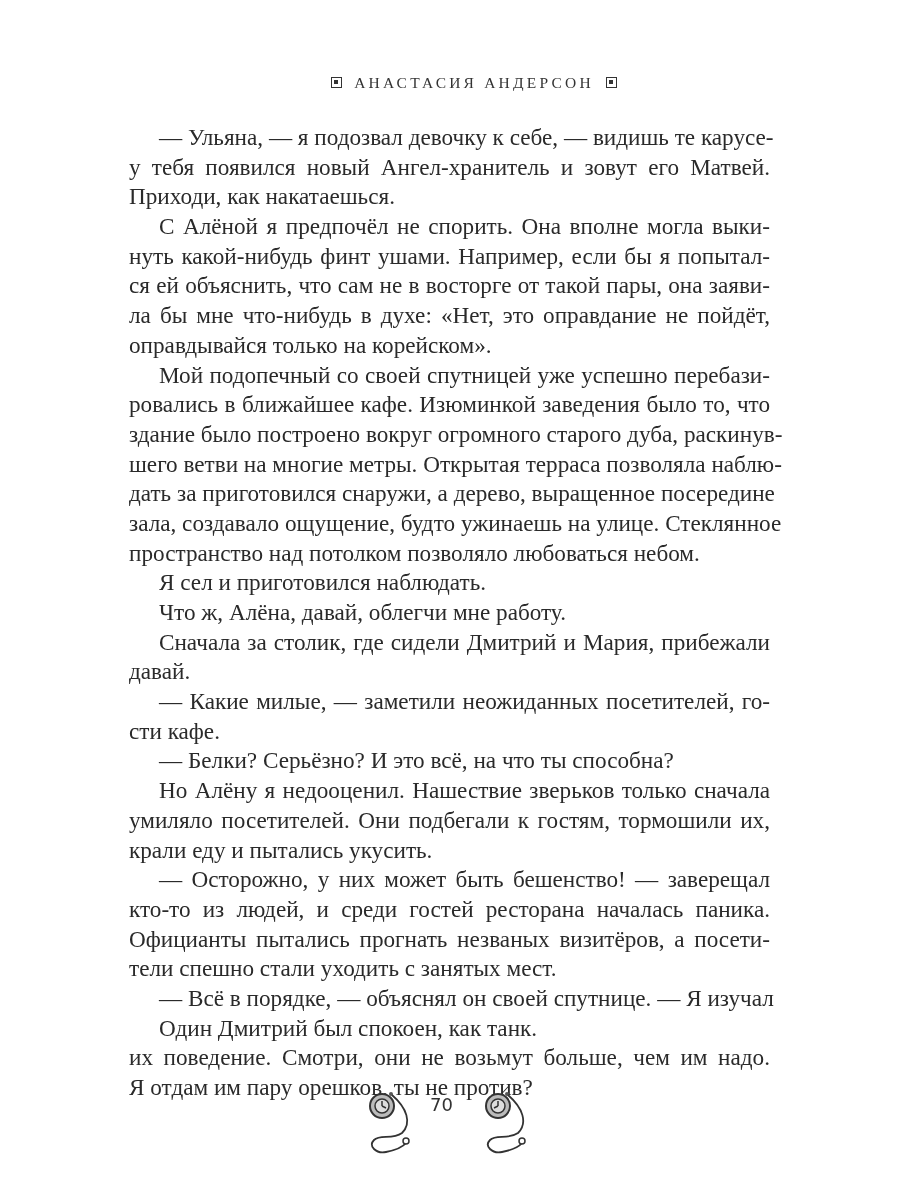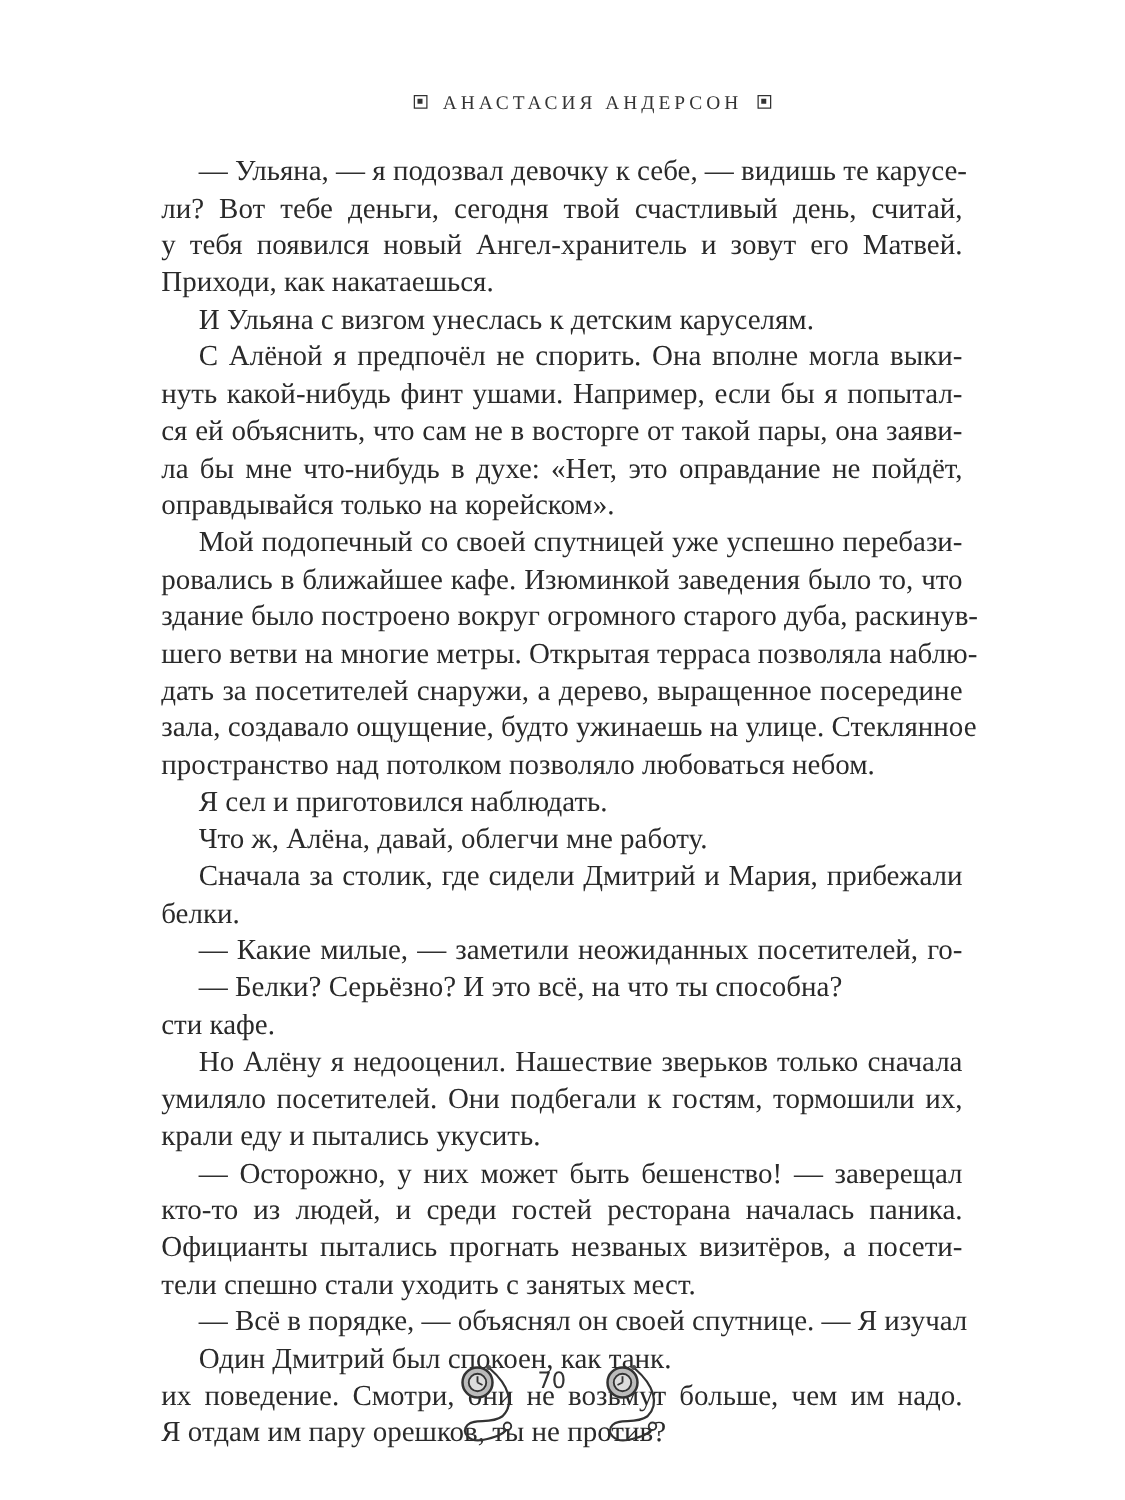--- a/index.html
+++ b/index.html
@@ -23,43 +23,41 @@
 </style>
 </head>
 <body>
 
 <div class="header">
   <span class="orn"></span><span>АНАСТАСИЯ АНДЕРСОН</span><span class="orn"></span>
 </div>
 
 <div class="body" id="body">
     <div class="line indent">— Ульяна, — я подозвал девочку к себе, — видишь те карусе-</div>
-    <div class="line">ли? Вот тебе деньги, сегодня твой счастливый день, считай,</div>
     <div class="line">у тебя появился новый Ангел-хранитель и зовут его Матвей.</div>
     <div class="line last">Приходи, как накатаешься.</div>
-    <div class="line indent last">И Ульяна с визгом унеслась к детским каруселям.</div>
     <div class="line indent">С Алёной я предпочёл не спорить. Она вполне могла выки-</div>
     <div class="line">нуть какой-нибудь финт ушами. Например, если бы я попытал-</div>
     <div class="line">ся ей объяснить, что сам не в восторге от такой пары, она заяви-</div>
     <div class="line">ла бы мне что-нибудь в духе: «Нет, это оправдание не пойдёт,</div>
     <div class="line last">оправдывайся только на корейском».</div>
     <div class="line indent">Мой подопечный со своей спутницей уже успешно перебази-</div>
     <div class="line">ровались в ближайшее кафе. Изюминкой заведения было то, что</div>
     <div class="line">здание было построено вокруг огромного старого дуба, раскинув-</div>
     <div class="line">шего ветви на многие метры. Открытая терраса позволяла наблю-</div>
-    <div class="line">дать за посетителей снаружи, а дерево, выращенное посередине</div>
+    <div class="line">дать за приготовился снаружи, а дерево, выращенное посередине</div>
     <div class="line">зала, создавало ощущение, будто ужинаешь на улице. Стеклянное</div>
     <div class="line last">пространство над потолком позволяло любоваться небом.</div>
     <div class="line indent last">Я сел и приготовился наблюдать.</div>
     <div class="line indent last">Что ж, Алёна, давай, облегчи мне работу.</div>
     <div class="line indent">Сначала за столик, где сидели Дмитрий и Мария, прибежали</div>
-    <div class="line last">белки.</div>
+    <div class="line last">давай.</div>
     <div class="line indent">— Какие милые, — заметили неожиданных посетителей, го-</div>
+    <div class="line last">сти кафе.</div>
     <div class="line indent last">— Белки? Серьёзно? И это всё, на что ты способна?</div>
-    <div class="line last">сти кафе.</div>
     <div class="line indent">Но Алёну я недооценил. Нашествие зверьков только сначала</div>
     <div class="line">умиляло посетителей. Они подбегали к гостям, тормошили их,</div>
     <div class="line last">крали еду и пытались укусить.</div>
     <div class="line indent">— Осторожно, у них может быть бешенство! — заверещал</div>
     <div class="line">кто-то из людей, и среди гостей ресторана началась паника.</div>
     <div class="line">Официанты пытались прогнать незваных визитёров, а посети-</div>
     <div class="line last">тели спешно стали уходить с занятых мест.</div>
     <div class="line indent">— Всё в порядке, — объяснял он своей спутнице. — Я изучал</div>
     <div class="line indent last">Один Дмитрий был спокоен, как танк.</div>
     <div class="line">их поведение. Смотри, они не возьмут больше, чем им надо.</div>

